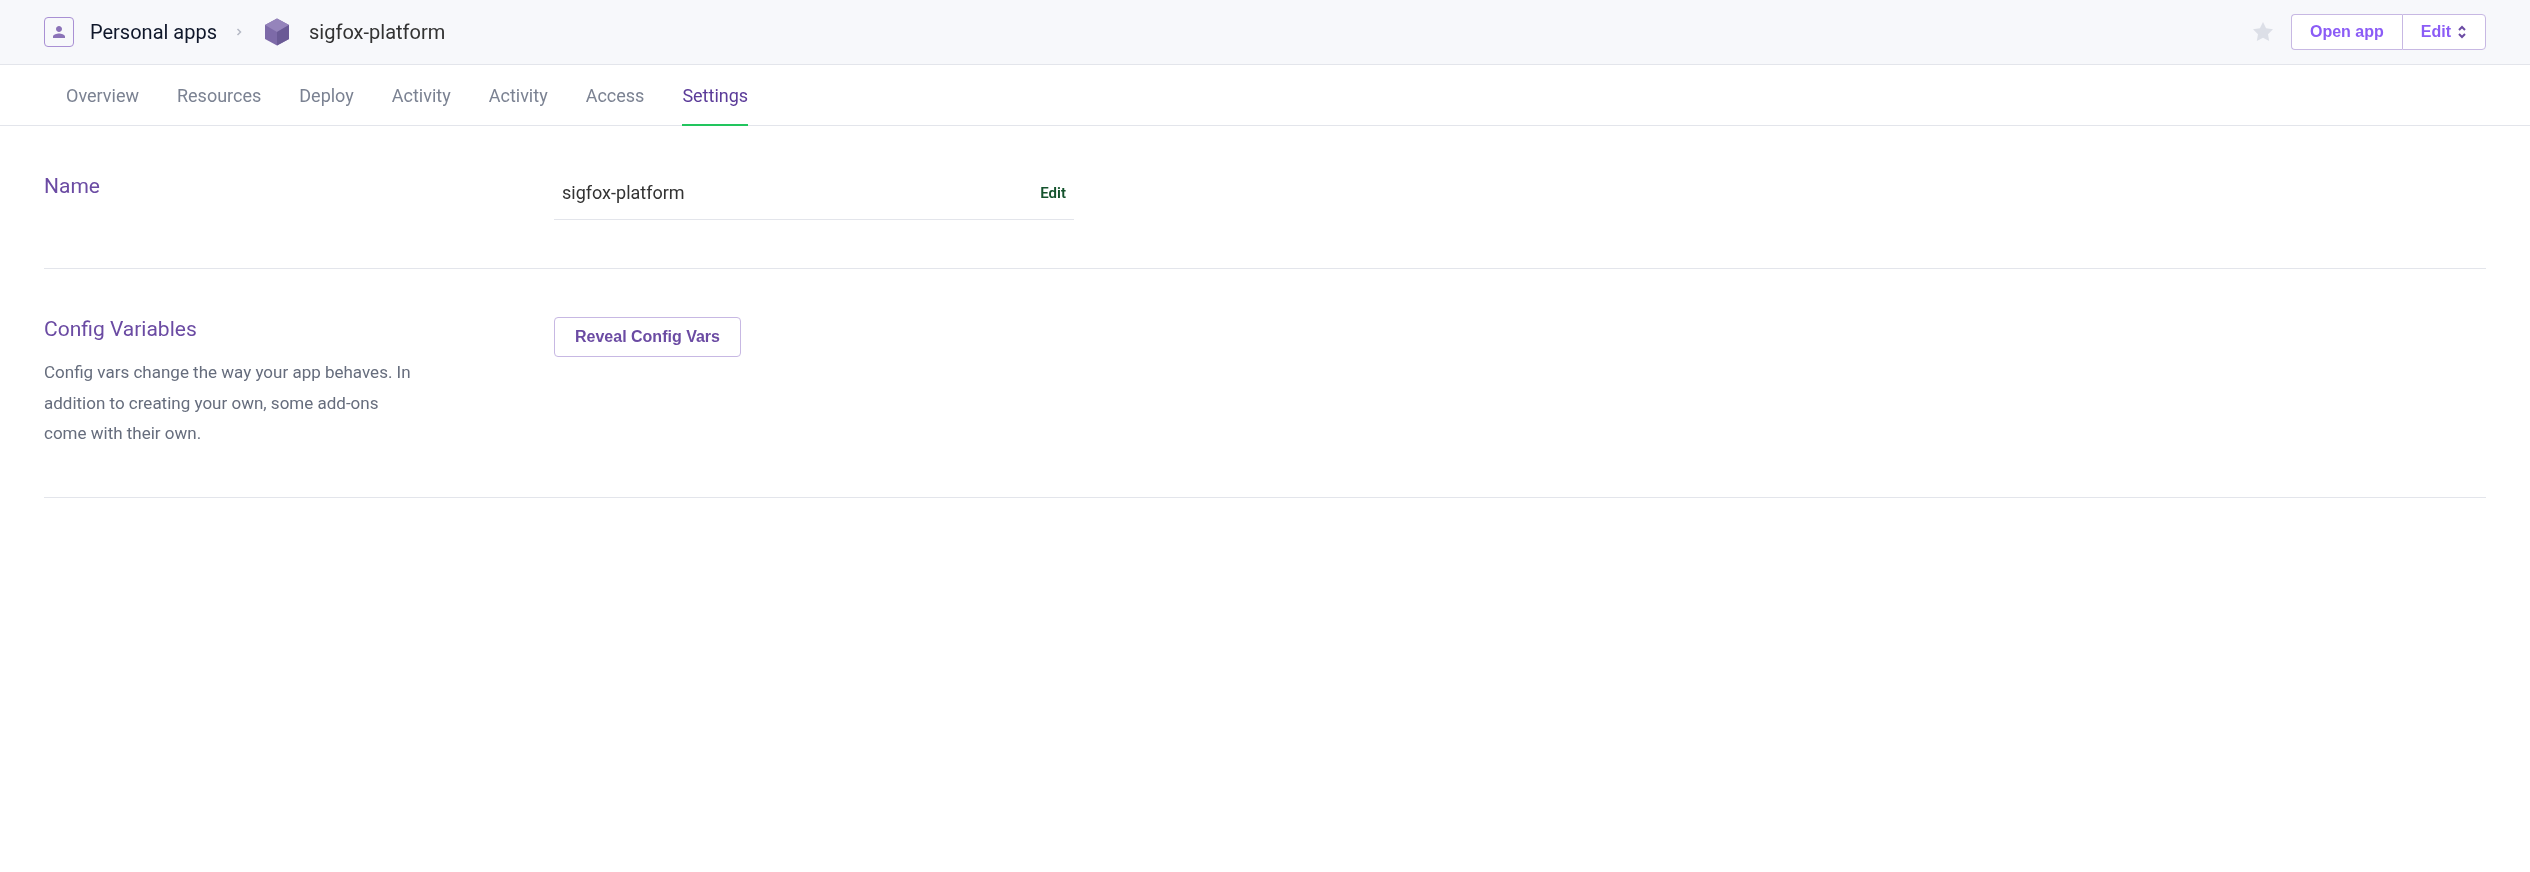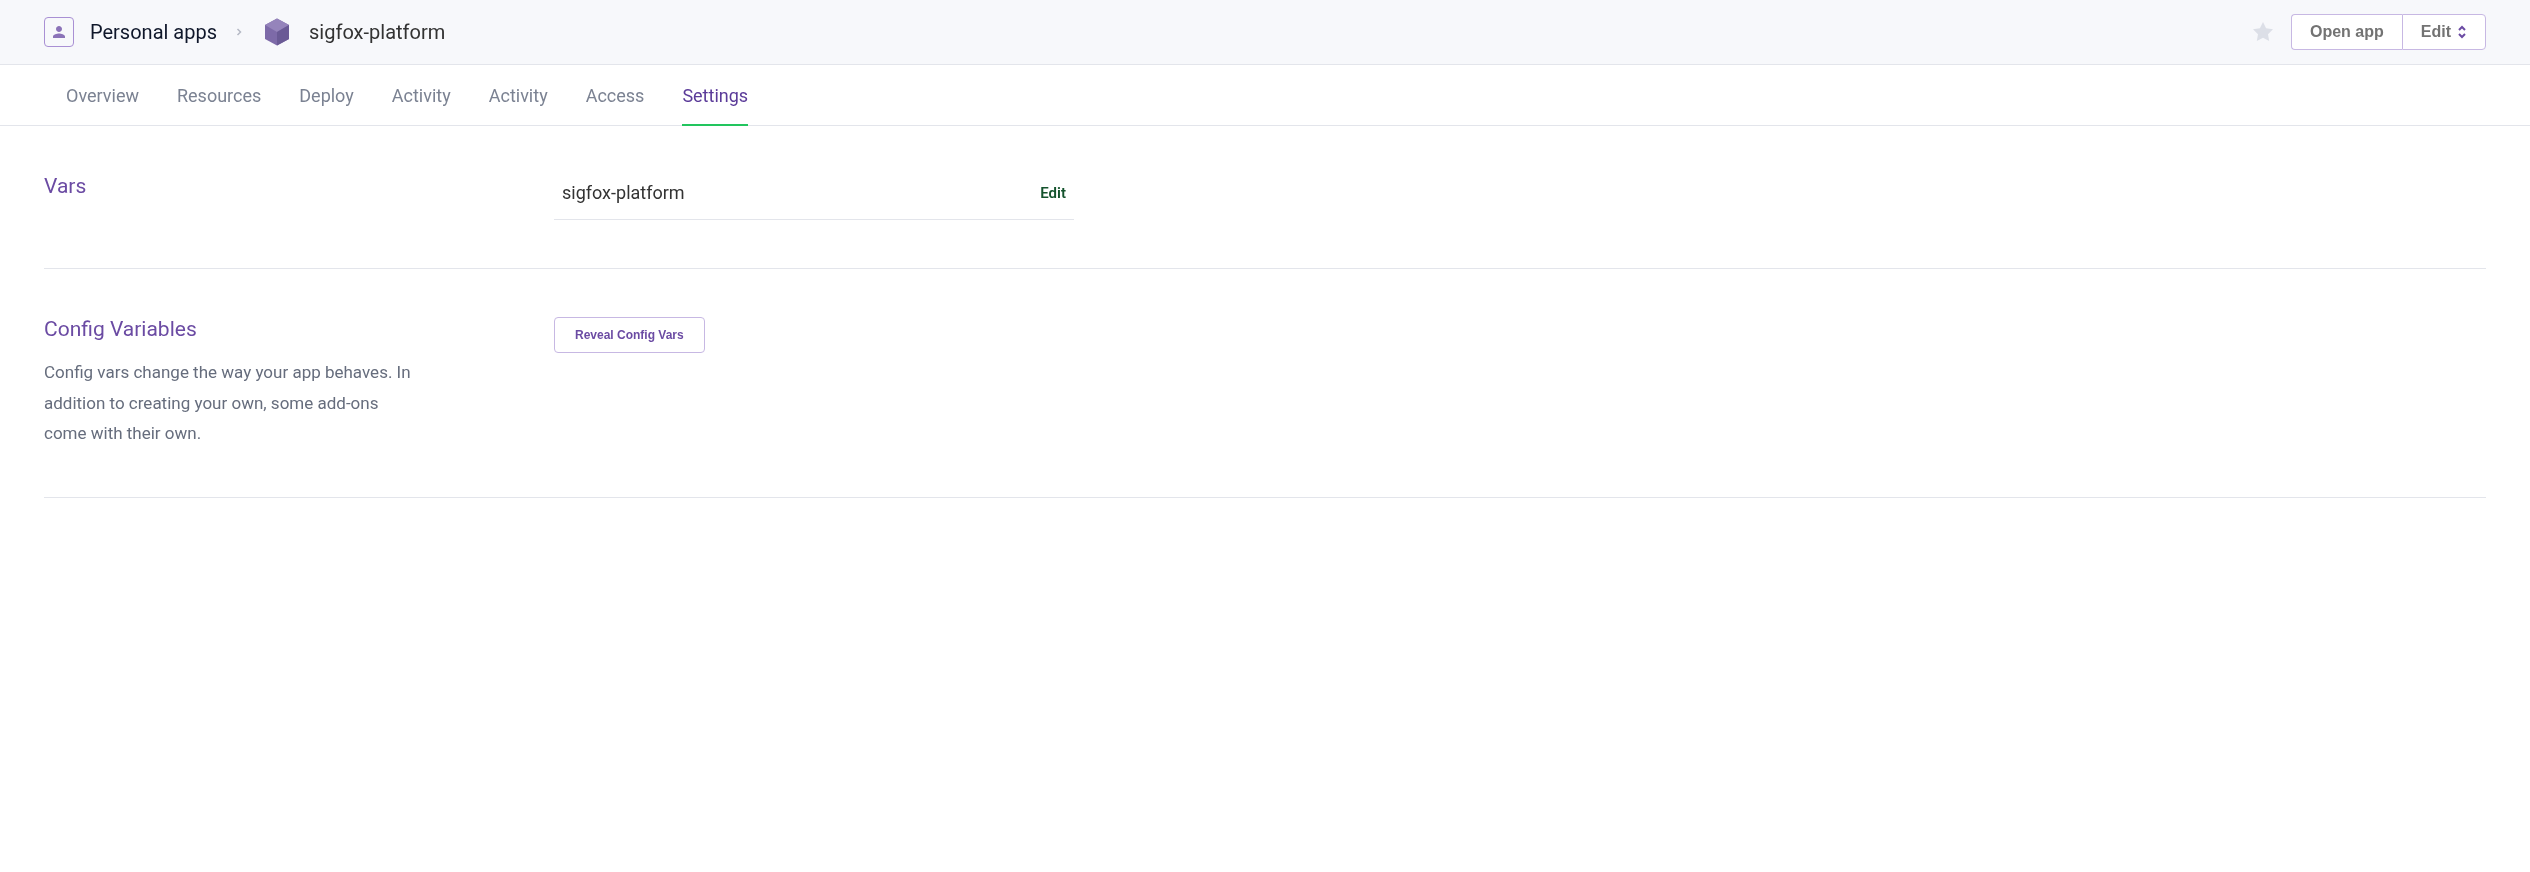--- a/index.html
+++ b/index.html
@@ -67,21 +67,21 @@
       cursor: pointer;
       display: flex;
       align-items: center;
     }
     .btn-group {
       display: flex;
     }
     .btn {
       border: 1px solid #c7b8e3;
       background: #ffffff;
-      color: #737373;
+      color: #8b5cf6;
       font-size: 16px;
       font-weight: 600;
       padding: 8px 18px;
       cursor: pointer;
       display: flex;
       align-items: center;
       gap: 6px;
     }
     .btn-group .btn:first-child {
       border-radius: 4px 0 0 4px;
@@ -151,21 +151,21 @@
     .edit-link {
       font-size: 15px;
       font-weight: 600;
       color: #14532d;
       cursor: pointer;
     }
     .outline-btn {
       border: 1px solid #c7b8e3;
       background: #ffffff;
       color: #6b4ba3;
-      font-size: 12px;
+      font-size: 16px;
       font-weight: 600;
       padding: 10px 20px;
       border-radius: 4px;
       cursor: pointer;
     }
     .updown-icon {
       display: inline-flex;
       flex-direction: column;
       line-height: 6px;
       font-size: 9px;
@@ -224,21 +224,21 @@
   <div class="tab">Activity</div>
   <div class="tab">Activity</div>
   <div class="tab">Access</div>
   <div class="tab active">Settings</div>
 </div>
 
 <div class="content">
 
   <div class="section">
     <div class="section-left">
-      <h2 class="section-title">Vars</h2>
+      <h2 class="section-title">Name</h2>
     </div>
     <div class="section-right">
       <div class="name-row">
         <span class="name-value">sigfox-platform</span>
         <span class="edit-link">Edit</span>
       </div>
     </div>
   </div>
 
   <div class="section">

